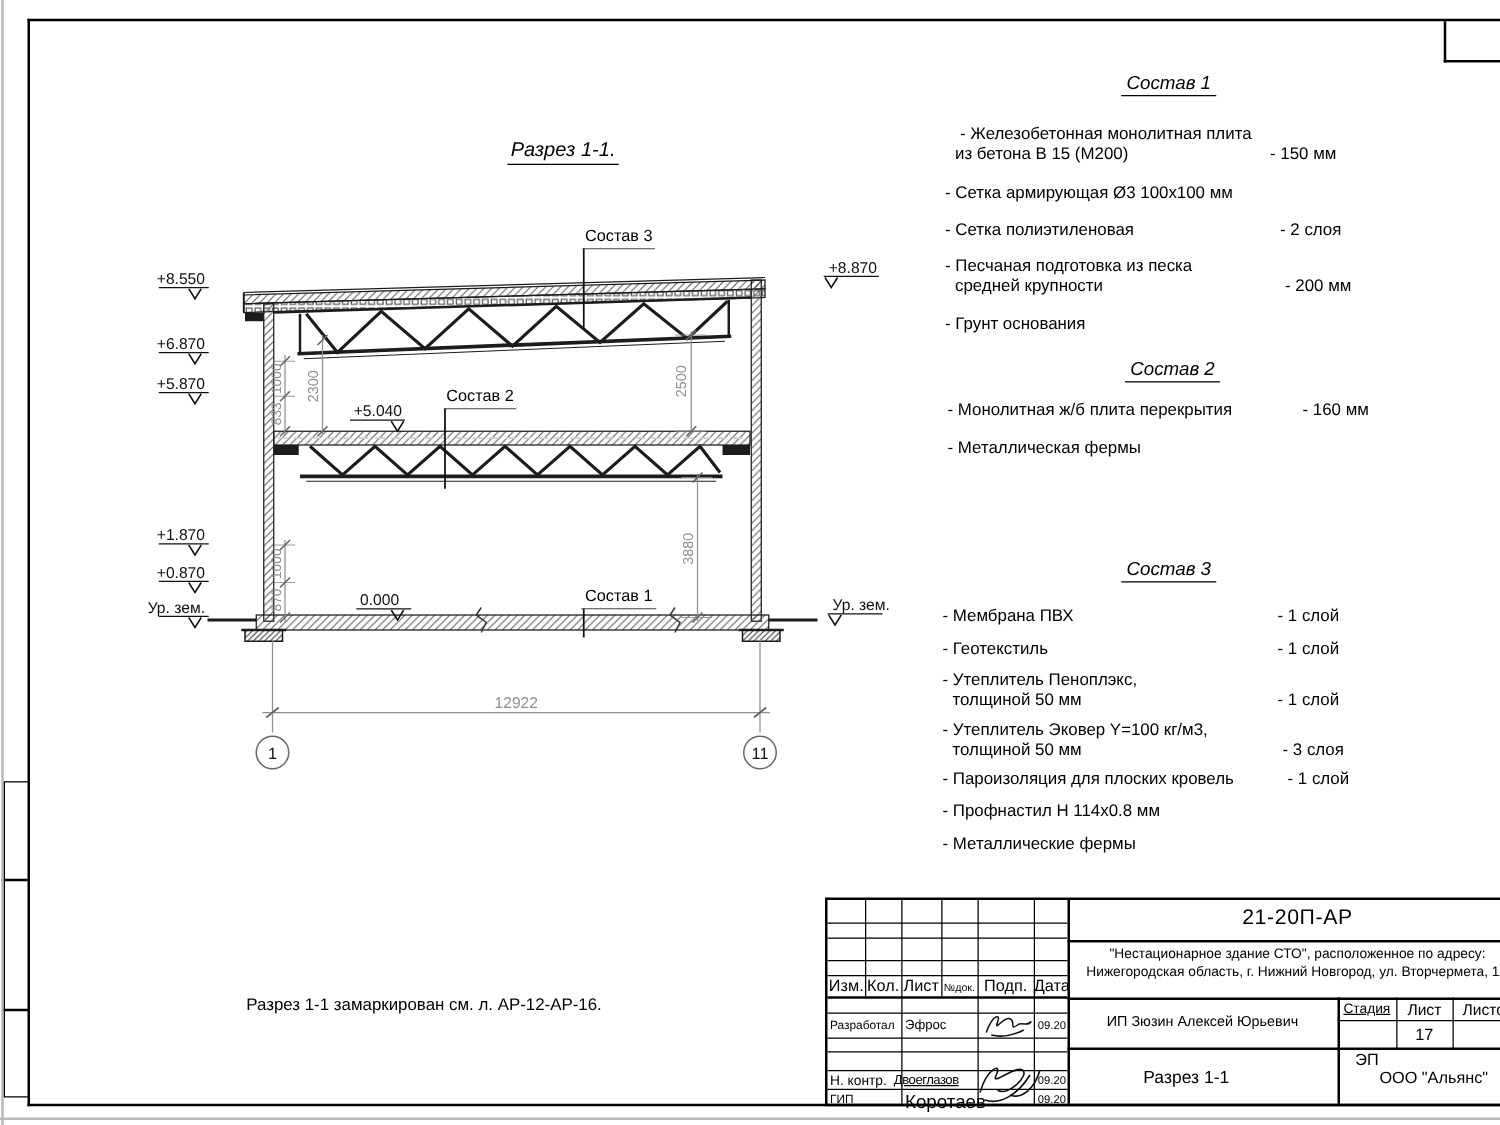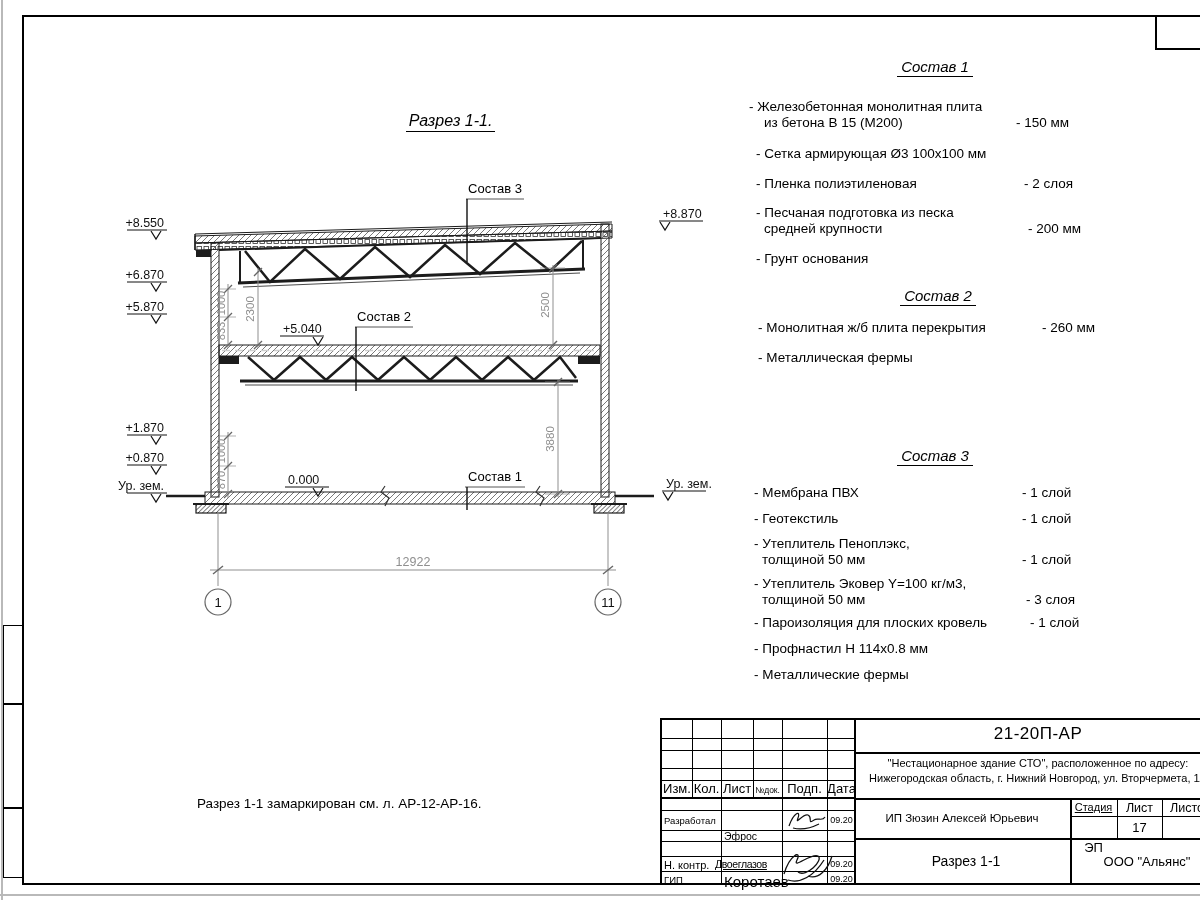--- a/index.html
+++ b/index.html
@@ -192,34 +192,34 @@
     <text x="384" y="321" text-anchor="middle">Состав 2</text>
     <line x1="355" y1="327" x2="413" y2="327" stroke="#444" stroke-width="0.9"></line>
     <line x1="356" y1="327" x2="356" y2="391" stroke="#111" stroke-width="1.4"></line>
     <text x="495" y="481" text-anchor="middle">Состав 1</text>
     <line x1="465" y1="487" x2="525" y2="487" stroke="#444" stroke-width="0.9"></line>
     <line x1="467" y1="487" x2="467" y2="510" stroke="#111" stroke-width="1.4"></line>
   </g>
 </svg>
 
 <div class="hdr" style="left:855px;top:58px;"><span>Состав 1</span></div>
-<div class="txt" style="left:749px;top:99px">- Железобетонная  монолитная плита</div>
+<div class="txt" style="left:768px;top:99px">- Железобетонная  монолитная плита</div>
 <div class="txt" style="left:764px;top:115px">из бетона В 15 (М200)</div>
 <div class="txt" style="left:1016px;top:115px">- 150 мм</div>
 <div class="txt" style="left:756px;top:146px">- Сетка армирующая Ø3 100х100 мм</div>
-<div class="txt" style="left:756px;top:176px">- Пленка полиэтиленовая</div>
+<div class="txt" style="left:756px;top:176px">- Сетка полиэтиленовая</div>
 <div class="txt" style="left:1024px;top:176px">-  2 слоя</div>
 <div class="txt" style="left:756px;top:205px">- Песчаная подготовка из песка</div>
 <div class="txt" style="left:764px;top:221px">средней крупности</div>
 <div class="txt" style="left:1028px;top:221px">- 200 мм</div>
 <div class="txt" style="left:756px;top:251px">- Грунт основания</div>
 
 <div class="hdr" style="left:858px;top:287px;"><span>Состав 2</span></div>
 <div class="txt" style="left:758px;top:320px">- Монолитная ж/б плита перекрытия</div>
-<div class="txt" style="left:1042px;top:320px">- 260 мм</div>
+<div class="txt" style="left:1042px;top:320px">- 160 мм</div>
 <div class="txt" style="left:758px;top:350px">- Металлическая фермы</div>
 
 <div class="hdr" style="left:855px;top:447px;"><span>Состав 3</span></div>
 <div class="txt" style="left:754px;top:485px">- Мембрана ПВХ</div>
 <div class="txt" style="left:1022px;top:485px">- 1 слой</div>
 <div class="txt" style="left:754px;top:511px">- Геотекстиль</div>
 <div class="txt" style="left:1022px;top:511px">- 1 слой</div>
 <div class="txt" style="left:754px;top:536px">- Утеплитель Пеноплэкс,</div>
 <div class="txt" style="left:762px;top:552px">толщиной 50 мм</div>
 <div class="txt" style="left:1022px;top:552px">- 1 слой</div>
@@ -261,21 +261,21 @@
   <div class="line" style="left:408px;top:96px;width:152px;height:1px;"></div>
 
   <div class="tb-cell" style="left:0;top:61px;width:30px;font-size:13px;">Изм.</div>
   <div class="tb-cell" style="left:30px;top:61px;width:29px;font-size:13px;">Кол.</div>
   <div class="tb-cell" style="left:59px;top:61px;width:32px;font-size:13px;">Лист</div>
   <div class="tb-cell" style="left:91px;top:65px;width:29px;font-size:8.5px;">№док.</div>
   <div class="tb-cell" style="left:120px;top:61px;width:45px;font-size:13px;">Подп.</div>
   <div class="tb-cell" style="left:165px;top:61px;width:29px;font-size:13px;">Дата</div>
 
   <div class="tb-cell" style="left:2px;top:95px;width:57px;font-size:9.5px;text-align:left;">Разработал</div>
-  <div class="tb-cell" style="left:62px;top:94px;width:58px;font-size:10.5px;text-align:left;margin-top:16px;">Эфрос</div>
+  <div class="tb-cell" style="left:62px;top:94px;width:58px;font-size:10.5px;text-align:left;">Эфрос</div>
   <div class="tb-cell" style="left:165px;top:95px;width:29px;font-size:9px;">09.20</div>
   <div class="tb-cell" style="left:2px;top:139px;width:57px;font-size:11px;text-align:left;">Н. контр.</div>
   <div class="tb-cell" style="left:50px;top:138px;width:58px;font-size:10.5px;text-align:center;letter-spacing:-0.4px;text-decoration:underline;">Двоеглазов</div>
   <div class="tb-cell" style="left:165px;top:139px;width:29px;font-size:9px;">09.20</div>
   <div class="tb-cell" style="left:2px;top:154px;width:57px;font-size:9.5px;text-align:left;">ГИП</div>
   <div class="tb-cell" style="left:62px;top:153px;width:58px;font-size:15px;text-align:right;">Коротаев</div>
   <div class="tb-cell" style="left:165px;top:154px;width:29px;font-size:9px;">09.20</div>
 
   <svg class="abs" style="left:123px;top:88px;" width="42" height="24" viewBox="0 0 42 24">
     <path d="M4,18 C9,4 16,2 13,10 C10,18 18,5 23,7 C28,9 22,17 29,12 C33,9 37,14 40,9 M8,20 C16,22 26,20 34,16" stroke="#111" stroke-width="1.2" fill="none"></path>
@@ -286,15 +286,15 @@
 
   <div class="tb-cell" style="left:192px;top:4px;width:368px;font-size:17px;letter-spacing:0.5px;">21-20П-АР</div>
   <div class="tb-cell" style="left:192px;top:37px;width:368px;font-size:11px;">"Нестационарное здание СТО", расположенное по адресу:</div>
   <div class="tb-cell" style="left:192px;top:52px;width:368px;font-size:11px;">Нижегородская область, г. Нижний Новгород, ул. Вторчермета, 1А</div>
   <div class="tb-cell" style="left:192px;top:92px;width:216px;font-size:11.5px;">ИП Зюзин Алексей Юрьевич</div>
   <div class="tb-cell" style="left:408px;top:81px;width:47px;font-size:11px;text-decoration:underline;">Стадия</div>
   <div class="tb-cell" style="left:455px;top:81px;width:45px;font-size:12.5px;">Лист</div>
   <div class="tb-cell" style="left:500px;top:81px;width:56px;font-size:12.5px;text-align:left;padding-left:8px;">Листов</div>
   <div class="tb-cell" style="left:408px;top:100px;width:47px;font-size:13px;margin-top:20px;">ЭП</div>
   <div class="tb-cell" style="left:455px;top:100px;width:45px;font-size:13px;">17</div>
-  <div class="tb-cell" style="left:196px;top:133px;width:216px;font-size:14px;">Разрез 1-1</div>
+  <div class="tb-cell" style="left:179px;top:133px;width:216px;font-size:14px;">Разрез 1-1</div>
   <div class="tb-cell" style="left:410px;top:134px;width:150px;font-size:13px;">ООО "Альянс"</div>
 </div>
 
 </body></html>

